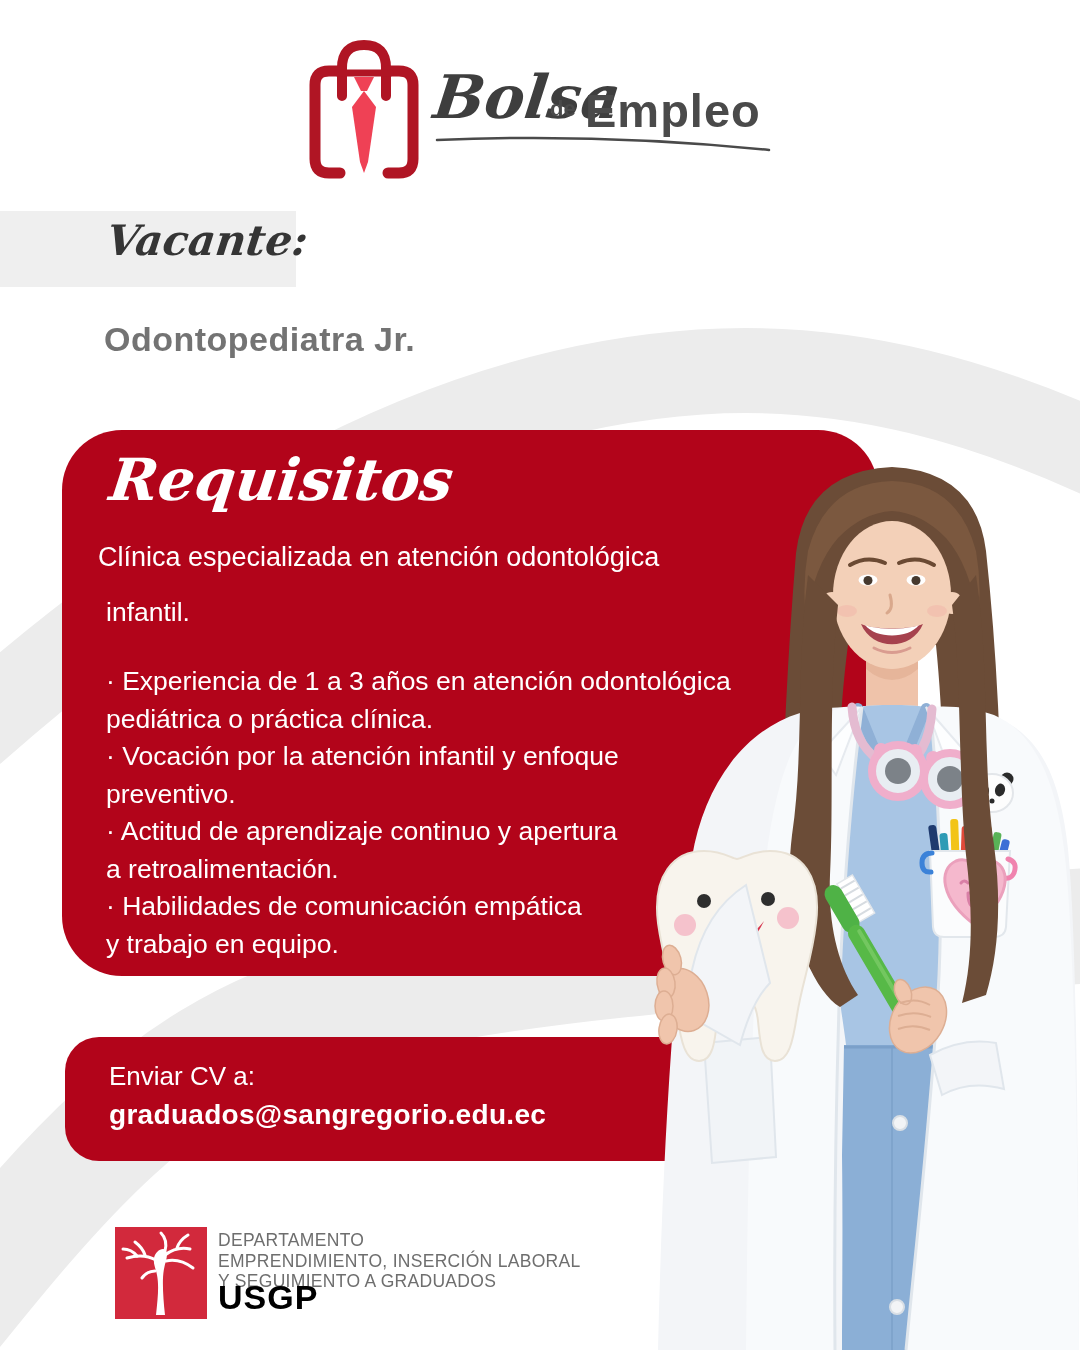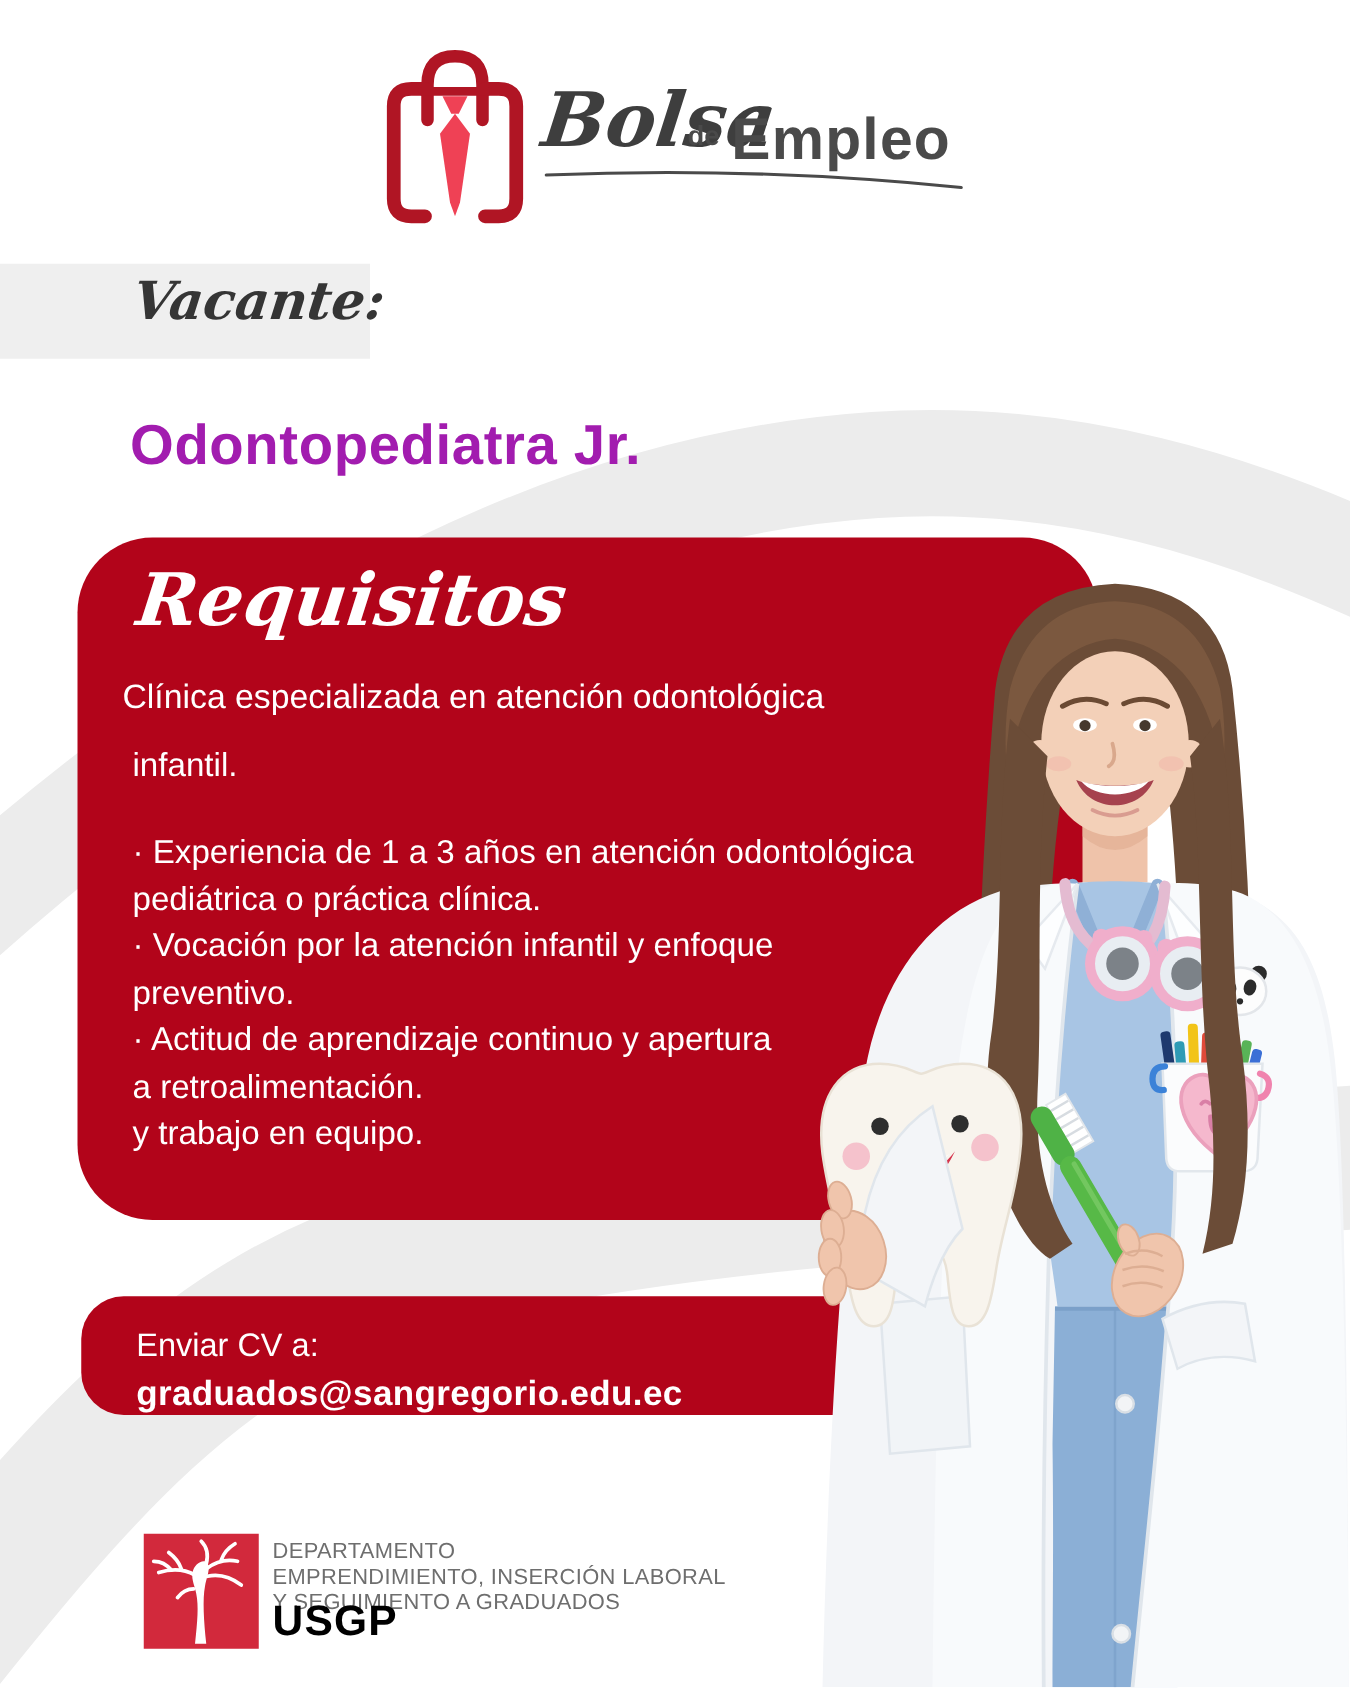--- a/index.html
+++ b/index.html
@@ -18,29 +18,29 @@
   
   .logo-icon   { left:298px; top:38px;  z-index:2; }
   .logo-bolsa  { left:430px; top:62px;  z-index:2; font-size:60px; color:#3E3E3E; }
   .logo-de     { left:550px; top:96px;  z-index:2; font-size:22px; font-weight:700; color:#4A4A4A; }
   .logo-empleo { left:585px; top:83px;  z-index:2; font-size:47px; font-weight:800; color:#4A4A4A; letter-spacing:1px; }
   .logo-underline { left:433px; top:130px; z-index:2; }
   
   .vacante-strip { left:0; top:211px; width:296px; height:76px; background:#EFEFEF; z-index:1; }
   .vacante-label { left:104px; top:216px; z-index:2; font-size:42px; color:#353535; }
   
-  .job-title { left:104px; top:330px; z-index:2; font-size:45px; font-weight:800; color:#a21caf; letter-spacing:0.5px; }
+  .job-title { left:104px; top:320px; z-index:2; font-size:34px; font-weight:800; color:#737373; letter-spacing:0.5px; }
   
   .card { left:62px; top:430px; width:816px; height:546px; background:#B2041A; border-radius:60px; z-index:2; }
   .card-heading { left:44px; top:16px; font-size:58px; color:#ffffff; }
   .card-intro-0 { left:36px; top:112px; font-size:27px; color:#ffffff; }
   .card-intro-1 { left:44px; top:167px; font-size:26.5px; color:#ffffff; }
   .card-bullets { left:44px; top:233px; right:30px; font-size:26.5px; line-height:37.5px; color:#ffffff; }
   
-  .cv-bar { left:65px; top:1037px; width:800px; height:95px; background:#B2041A; border-radius:34px; z-index:2; }
+  .cv-bar { left:65px; top:1037px; width:800px; height:124px; background:#B2041A; border-radius:34px; z-index:2; }
   .cv-label { left:44px; top:24px; font-size:26px; color:#ffffff; }
   .cv-email { left:44px; top:62px; font-size:28px; font-weight:700; color:#ffffff; letter-spacing:0.3px;text-align:right; }
   
   .footer-square { left:115px; top:1227px; width:92px; height:92px; background:#D2293C; z-index:4; }
   .footer-lines  { left:218px; top:1230px; z-index:4; font-size:17.5px; line-height:20.5px; color:#6E6E6E; letter-spacing:0.3px; }
   .footer-org    { left:218px; top:1278px; z-index:4; font-size:34px; font-weight:800; color:#000000; letter-spacing:1px; }
   
   .photo { left:600px; top:455px; width:480px; height:895px; z-index:3; }
 </style>
 </head>
@@ -77,20 +77,21 @@
     <div class="abs card-heading script">Requisitos</div>
     <div class="abs card-intro-0">Clínica especializada en atención odontológica</div>
     <div class="abs card-intro-1">infantil.</div>
     <div class="abs card-bullets">
       <div>· Experiencia de 1 a 3 años en atención odontológica</div>
       <div>pediátrica o práctica clínica.</div>
       <div>· Vocación por la atención infantil y enfoque</div>
       <div>preventivo.</div>
       <div>· Actitud de aprendizaje continuo y apertura</div>
       <div>a retroalimentación.</div>
+      <div>· Habilidades de comunicación empática</div>
       <div>y trabajo en equipo.</div>
     </div>
   </div>
 
   <div class="abs cv-bar">
     <div class="abs cv-label">Enviar CV a:</div>
     <div class="abs cv-email">graduados@sangregorio.edu.ec</div>
   </div>
 
   <div class="abs footer-square">

